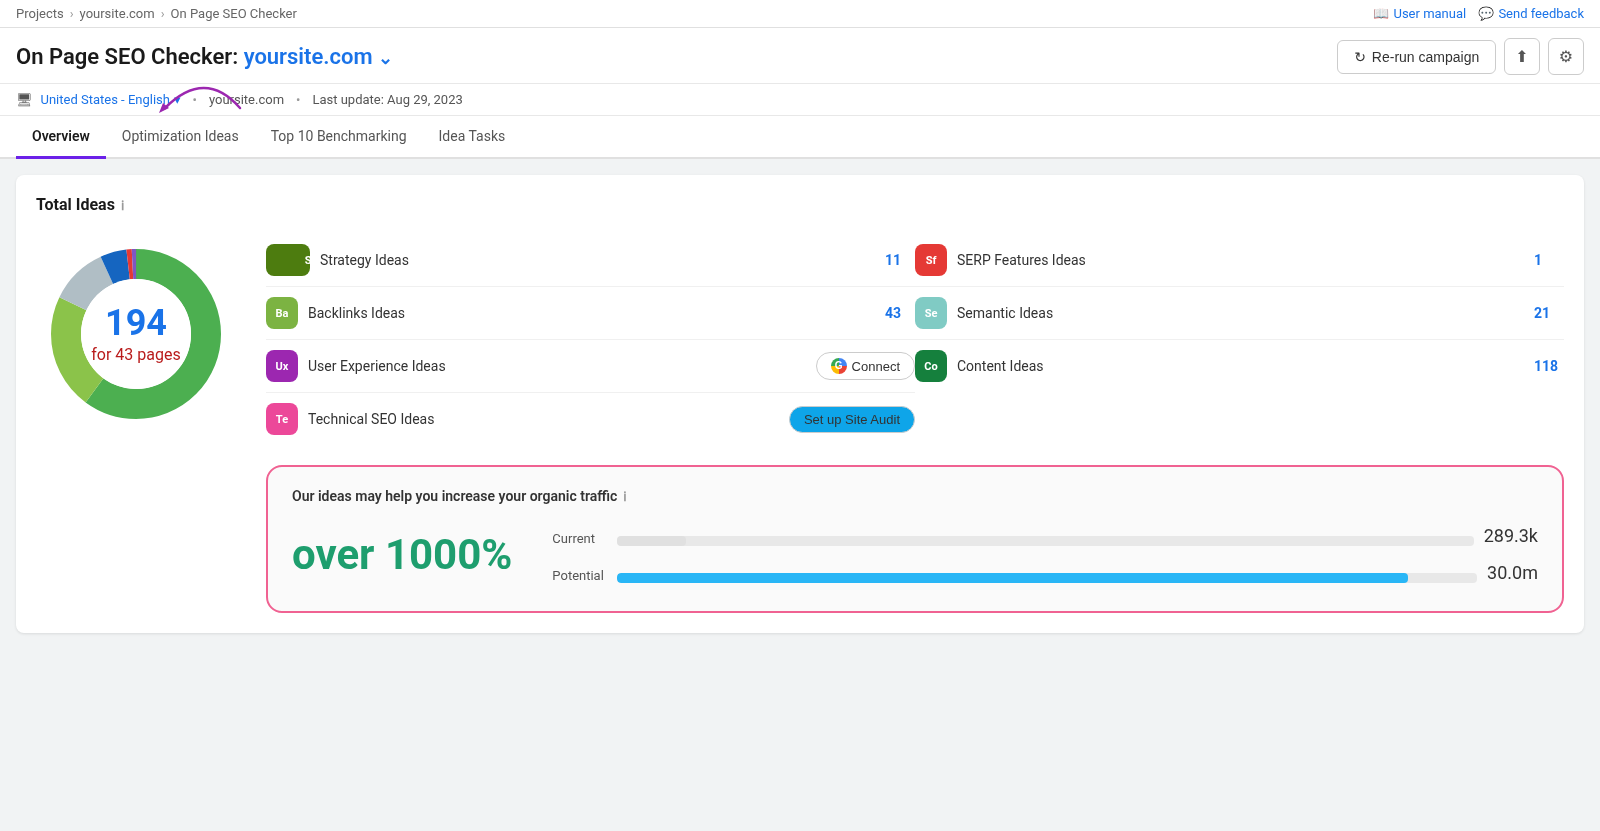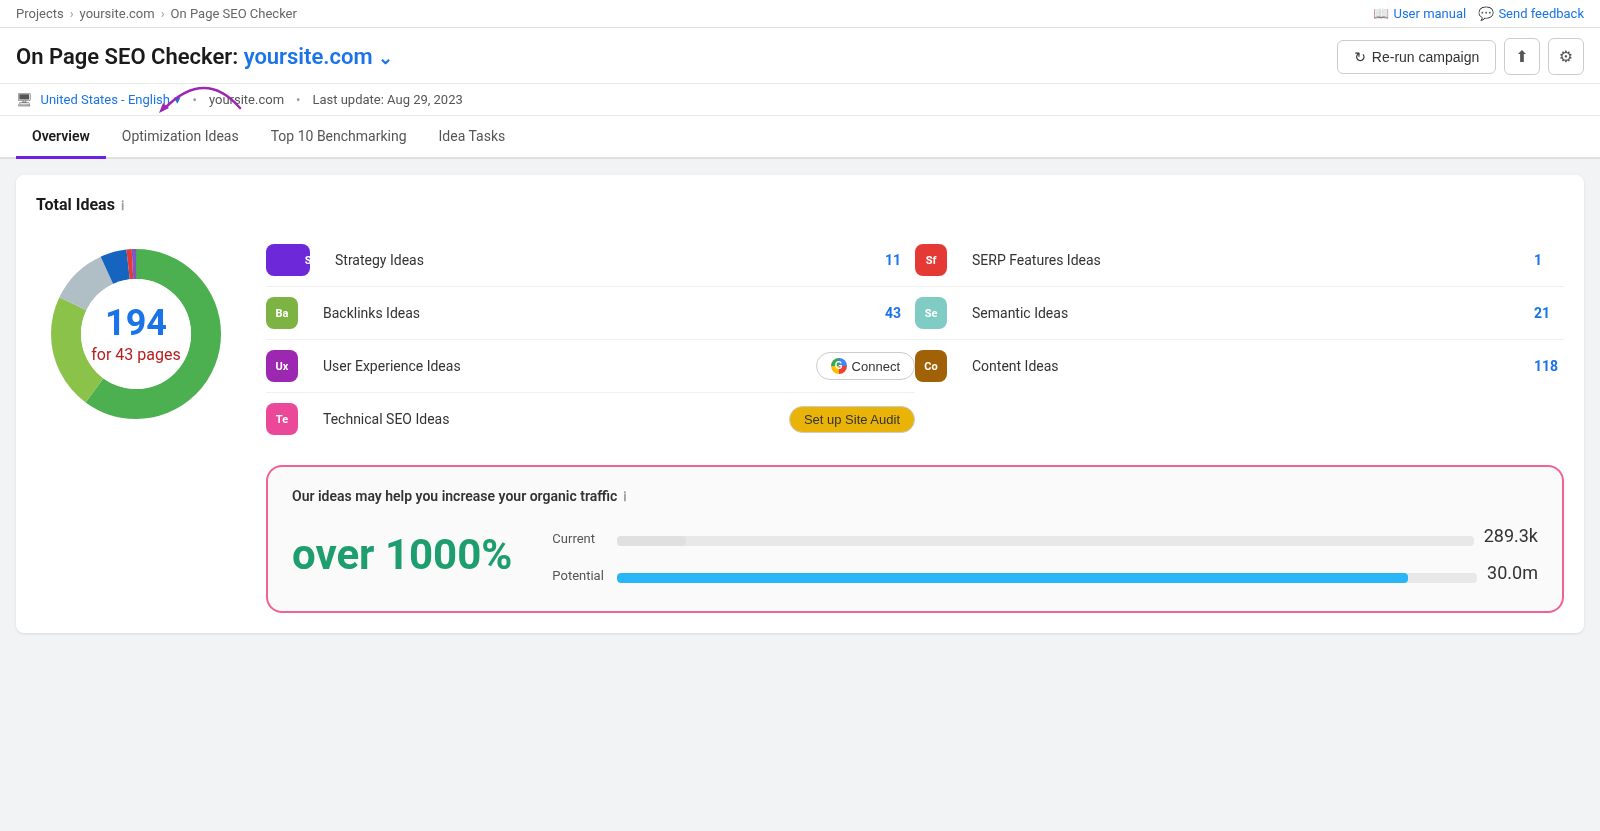--- a/index.html
+++ b/index.html
@@ -38,31 +38,31 @@
     .donut-section { flex-shrink: 0; }
     .donut-container { position: relative; width: 200px; height: 200px; }
     .donut-center { position: absolute; top: 50%; left: 50%; transform: translate(-50%, -50%); text-align: center; }
     .donut-number { font-size: 36px; font-weight: 700; color: #1a73e8; line-height: 1; }
     .donut-label { font-size: 16px; color: #b91c1c; margin-top: 4px; }
 
     .ideas-grid { flex: 1; display: grid; grid-template-columns: 1fr 1fr; gap: 0; }
     .idea-row { display: flex; align-items: center; gap: 10px; padding: 10px 0; border-bottom: 1px solid #f0f0f0; }
     .idea-row:last-child { border-bottom: none; }
     .idea-badge { width: 32px; height: 32px; border-radius: 8px; display: flex; align-items: center; justify-content: center; font-size: 11px; font-weight: 700; color: #fff; flex-shrink: 0; }
-    .badge-blue { background: #6d28d9; padding-left: 44px; }
+    .badge-blue { background: #4d7c0f; padding-left: 44px; }
     .badge-green-light { background: #7cb342; }
     .badge-purple { background: #9c27b0; }
     .badge-orange { background: #ec4899; }
     .badge-red { background: #e53935; }
     .badge-teal { background: #80cbc4; color: #fff; }
-    .badge-green { background: #a16207; }
-    .idea-name { font-size: 14px; color: #333; flex: 1; margin-left: 15px; }
+    .badge-green { background: #15803d; }
+    .idea-name { font-size: 14px; color: #333; flex: 1; }
     .idea-count { font-size: 14px; font-weight: 700; color: #1a73e8; min-width: 30px; }
     .connect-btn { background: #fff; border: 1px solid #ccc; border-radius: 20px; padding: 5px 14px; font-size: 13px; color: #333; cursor: pointer; display: flex; align-items: center; gap: 5px; }
-    .setup-btn { background: #eab308; border: 1px solid #ccc; border-radius: 20px; padding: 5px 14px; font-size: 13px; color: #333; cursor: pointer; }
+    .setup-btn { background: #0ea5e9; border: 1px solid #ccc; border-radius: 20px; padding: 5px 14px; font-size: 13px; color: #333; cursor: pointer; }
 
     .traffic-box { margin-top: 20px; background: #fafafa; border: 2px solid #f06292; border-radius: 16px; padding: 20px 24px; }
     .traffic-title { font-size: 14px; font-weight: 600; color: #333; display: flex; align-items: center; gap: 6px; margin-bottom: 12px; }
     .traffic-body { display: flex; align-items: center; gap: 40px; }
     .traffic-percent { font-size: 42px; font-weight: 700; color: #1e9e6e; }
     .traffic-bars { flex: 1; }
     .bar-row { display: flex; align-items: flex-end; gap: 10px; margin-bottom: 8px; }
     .bar-label { font-size: 13px; color: #555; width: 55px; }
     .bar-track { flex: 1; background: #e8e8e8; border-radius: 4px; height: 10px; position: relative; overflow: hidden; }
     .bar-fill { height: 100%; border-radius: 4px; }

